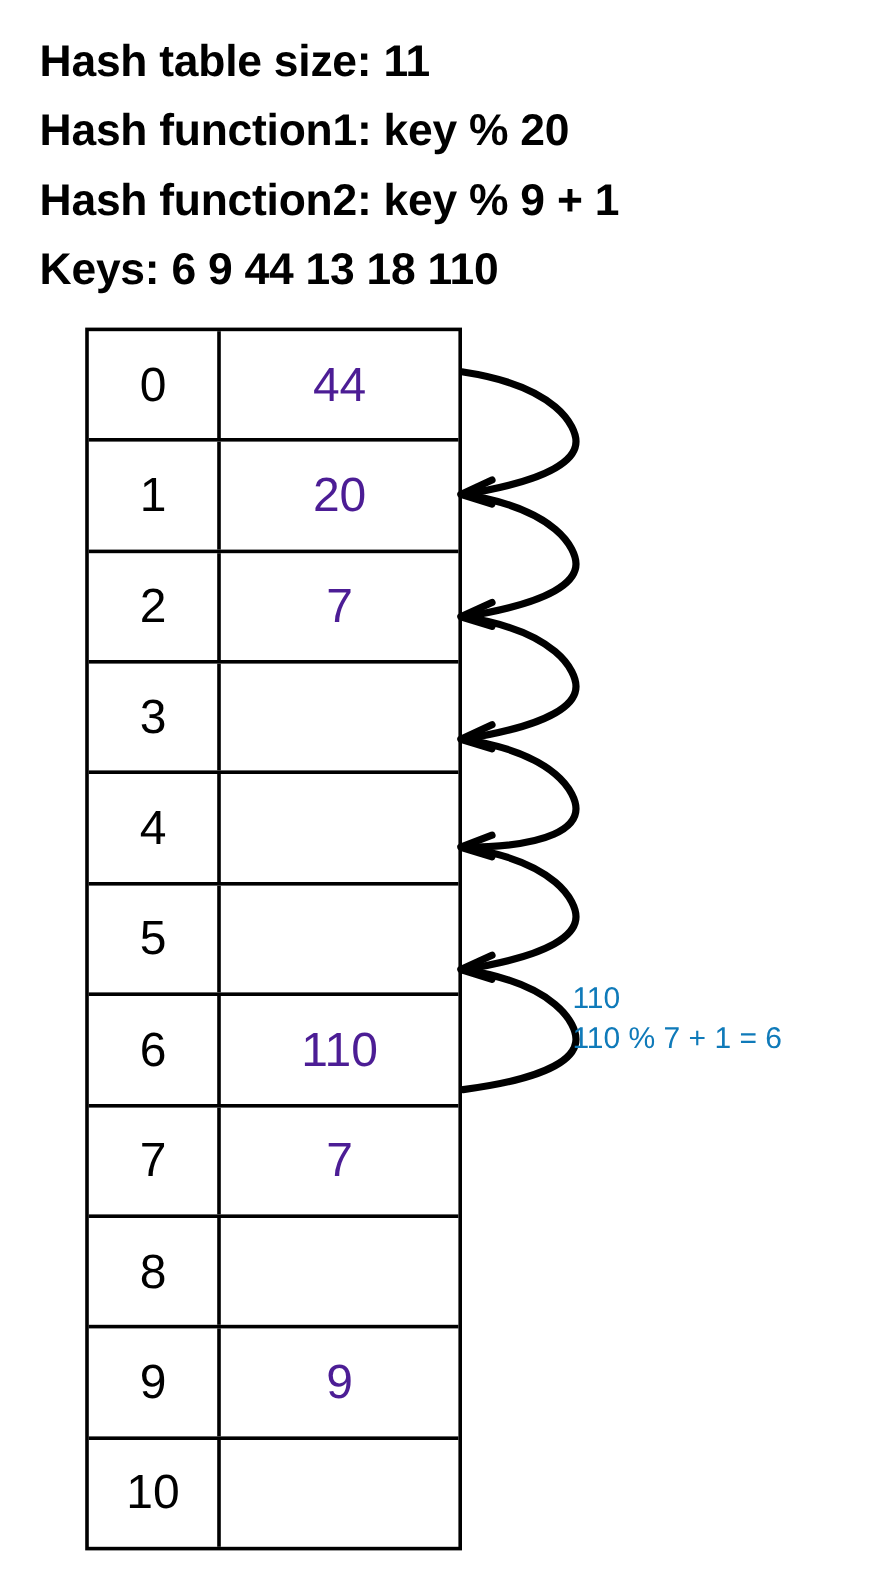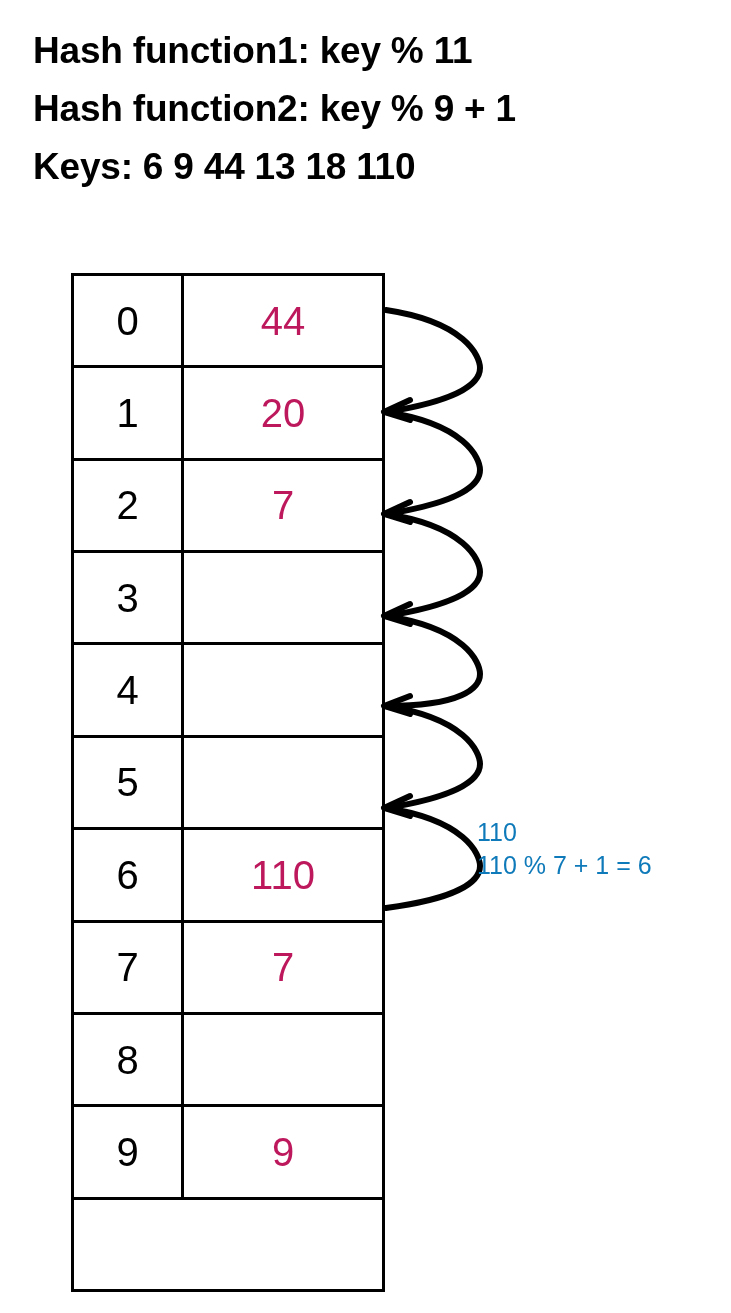--- a/index.html
+++ b/index.html
@@ -67,21 +67,21 @@
     line-height: 1;
     color: #000000;
   }
   .cell-value {
     flex: 1 1 auto;
     display: flex;
     align-items: center;
     justify-content: center;
     font-size: 40px;
     line-height: 1;
-    color: #be185d;
+    color: #4c1d95;
   }
 
   
   #probe-arrows {
     position: absolute;
     left: 370px;
     top: 260px;
     width: 160px;
     height: 680px;
     pointer-events: none;
@@ -96,21 +96,22 @@
     font-size: 25px;
     line-height: 33px;
     white-space: nowrap;
   }
   .annotation-line { display: block; }
 </style>
 </head>
 <body>
 
 <div id="header-block">
-  <div class="header-line">Hash function1: key % 11</div>
+  <div class="header-line">Hash table size: 11</div>
+  <div class="header-line">Hash function1: key % 20</div>
   <div class="header-line">Hash function2: key % 9 + 1</div>
   <div class="header-line">Keys: 6 9 44 13 18 110</div>
 </div>
 
 <div id="hash-table">
 
   <div class="table-row">
     <div class="cell-index">0</div>
     <div class="cell-value">44</div>
   </div>
@@ -144,20 +145,21 @@
   </div>
   <div class="table-row">
     <div class="cell-index">8</div>
     <div class="cell-value"></div>
   </div>
   <div class="table-row">
     <div class="cell-index">9</div>
     <div class="cell-value">9</div>
   </div>
   <div class="table-row">
+    <div class="cell-index">10</div>
     <div class="cell-value"></div>
   </div>
 
 </div>
 
 <svg id="probe-arrows" viewBox="0 0 160 680" width="160" height="680" xmlns="http://www.w3.org/2000/svg">
   <g fill="none" stroke="#000000" stroke-width="6" stroke-linecap="round">
 
     <path d="M 16 50 C 95 62 110 96 110 108 C 110 122 92 140 16 152"></path>
 

